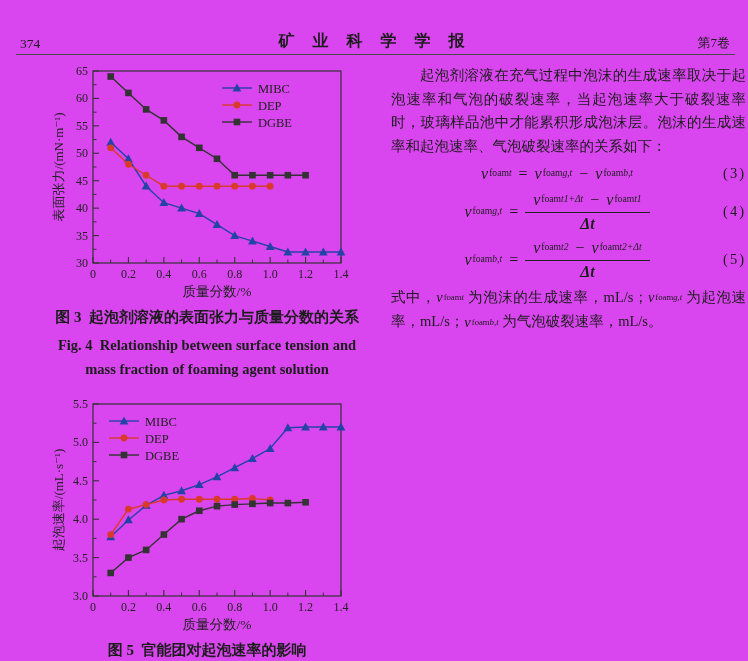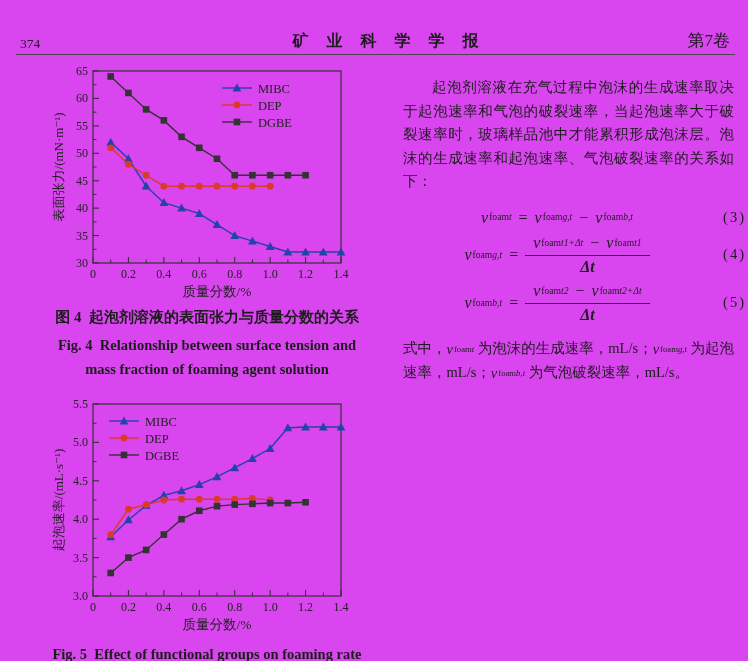--- a/index.html
+++ b/index.html
@@ -2,33 +2,33 @@
 <html><head>
 <meta charset="utf-8">
 <style>
   html,body{margin:0;padding:0;background:#e8e8e8;}
   .page{position:relative;width:748px;height:661px;background:#d946ef;overflow:hidden;
         font-family:"Liberation Serif","DejaVu Serif",serif;color:#1c1c1c;}
   
   .hdr{position:absolute;top:30px;left:18px;right:16px;height:22px;}
   .hdr .pgnum{position:absolute;left:2px;bottom:0;font-size:13.5px;}
   .hdr .jtitle{position:absolute;left:50%;transform:translateX(-50%);bottom:0;
-               font-size:16px;font-weight:bold;letter-spacing:7px;white-space:nowrap;margin-left:14px;}
-  .hdr .vol{position:absolute;right:2px;bottom:0;font-size:17px;}
+               font-size:16px;font-weight:bold;letter-spacing:7px;white-space:nowrap;}
+  .hdr .vol{position:absolute;right:2px;bottom:0;font-size:13px;}
   .hdr-rule{position:absolute;top:54px;left:16px;right:13px;border-top:1.4px solid #4a4a4a;}
   
   .col-left{position:absolute;left:28px;top:60px;width:358px;text-align:center;}
   .chart{display:block;margin-left:24px;}
   .cap{white-space:pre-wrap;}
   .cap-zh{font-weight:bold;font-size:15px;margin-top:5px;}
   .cap-en{font-weight:bold;font-size:14.5px;margin-top:8px;line-height:21px;}
   .chart2{margin-top:13px;}
   .col-right{position:absolute;left:391px;top:64px;width:355px;
              font-size:14.5px;line-height:23.5px;text-align:justify;}
-  .col-right p{margin:12px;}
+  .col-right p{margin:0;}
   .indent{text-indent:2em;}
   
   .equation{display:flex;align-items:center;margin:4px 0;}
   .eq-body{flex:1;display:flex;justify-content:center;align-items:center;gap:7px;font-size:16px;}
   .eq-label{font-size:14.5px;letter-spacing:2px;}
   .frac{display:inline-flex;flex-direction:column;align-items:center;line-height:1.25;}
   .frac .num{display:inline-flex;align-items:center;gap:7px;padding:0 8px 2px;border-bottom:1.3px solid #222;}
   .frac .den{padding-top:1px;font-style:italic;font-weight:bold;}
   .op{font-style:normal;}
   
@@ -144,21 +144,21 @@
         <line x1="169.96" y1="28" x2="199.96" y2="28" stroke="#2543a6" stroke-width="1.4"></line>
         <polygon points="184.96,23.4 180.56,31.4 189.36,31.4" fill="#2543a6"></polygon>
         <text x="205.96" y="32.5" font-size="12.5">MIBC</text>
         <line x1="169.96" y1="45" x2="199.96" y2="45" stroke="#d93a2b" stroke-width="1.4"></line>
         <circle cx="184.96" cy="45" r="3.4" fill="#d93a2b"></circle>
         <text x="205.96" y="49.5" font-size="12.5">DEP</text>
         <line x1="169.96" y1="62" x2="199.96" y2="62" stroke="#333333" stroke-width="1.4"></line>
         <rect x="181.66" y="58.7" width="6.6" height="6.6" fill="#333333"></rect>
         <text x="205.96" y="66.5" font-size="12.5">DGBE</text>
       </svg>
-    <div class="cap cap-zh">图 4  起泡剂溶液的表面张力与质量分数的关系</div>
+    <div class="cap cap-zh">图 3  起泡剂溶液的表面张力与质量分数的关系</div>
     <div class="cap cap-en">Fig. 4  Relationship between surface tension and</div>
     <div class="cap cap-en" style="margin-top:3px;">mass fraction of foaming agent solution</div>
 
     <svg class="chart chart2" width="300" height="243">
         <rect x="41" y="11" width="248" height="192" fill="none" stroke="#333" stroke-width="1.2"></rect>
         <line x1="41" y1="203" x2="41" y2="197" stroke="#333" stroke-width="1.1"></line>
         <text x="41" y="218" text-anchor="middle" font-size="12">0</text>
         <line x1="76.42857142857143" y1="203" x2="76.42857142857143" y2="197" stroke="#333" stroke-width="1.1"></line>
         <text x="76.42857142857143" y="218" text-anchor="middle" font-size="12">0.2</text>
         <line x1="111.85714285714286" y1="203" x2="111.85714285714286" y2="197" stroke="#333" stroke-width="1.1"></line>
@@ -241,20 +241,21 @@
         <line x1="57" y1="28" x2="87" y2="28" stroke="#2543a6" stroke-width="1.4"></line>
         <polygon points="72,23.4 67.6,31.4 76.4,31.4" fill="#2543a6"></polygon>
         <text x="93" y="32.5" font-size="12.5">MIBC</text>
         <line x1="57" y1="45" x2="87" y2="45" stroke="#d93a2b" stroke-width="1.4"></line>
         <circle cx="72" cy="45" r="3.4" fill="#d93a2b"></circle>
         <text x="93" y="49.5" font-size="12.5">DEP</text>
         <line x1="57" y1="62" x2="87" y2="62" stroke="#333333" stroke-width="1.4"></line>
         <rect x="68.7" y="58.7" width="6.6" height="6.6" fill="#333333"></rect>
         <text x="93" y="66.5" font-size="12.5">DGBE</text>
       </svg>
+    <div class="cap cap-zh">图 5  官能团对起泡速率的影响</div>
     <div class="cap cap-en">Fig. 5  Effect of functional groups on foaming rate</div>
   </div>
 
   <div class="col-right">
     <p class="indent">起泡剂溶液在充气过程中泡沫的生成速率取决于起泡速率和气泡的破裂速率，当起泡速率大于破裂速率时，玻璃样品池中才能累积形成泡沫层。泡沫的生成速率和起泡速率、气泡破裂速率的关系如下：</p>
 
     <div class="equation">
       <span class="eq-body">
         <span class="vmath">
             <span class="vbase">v</span>

